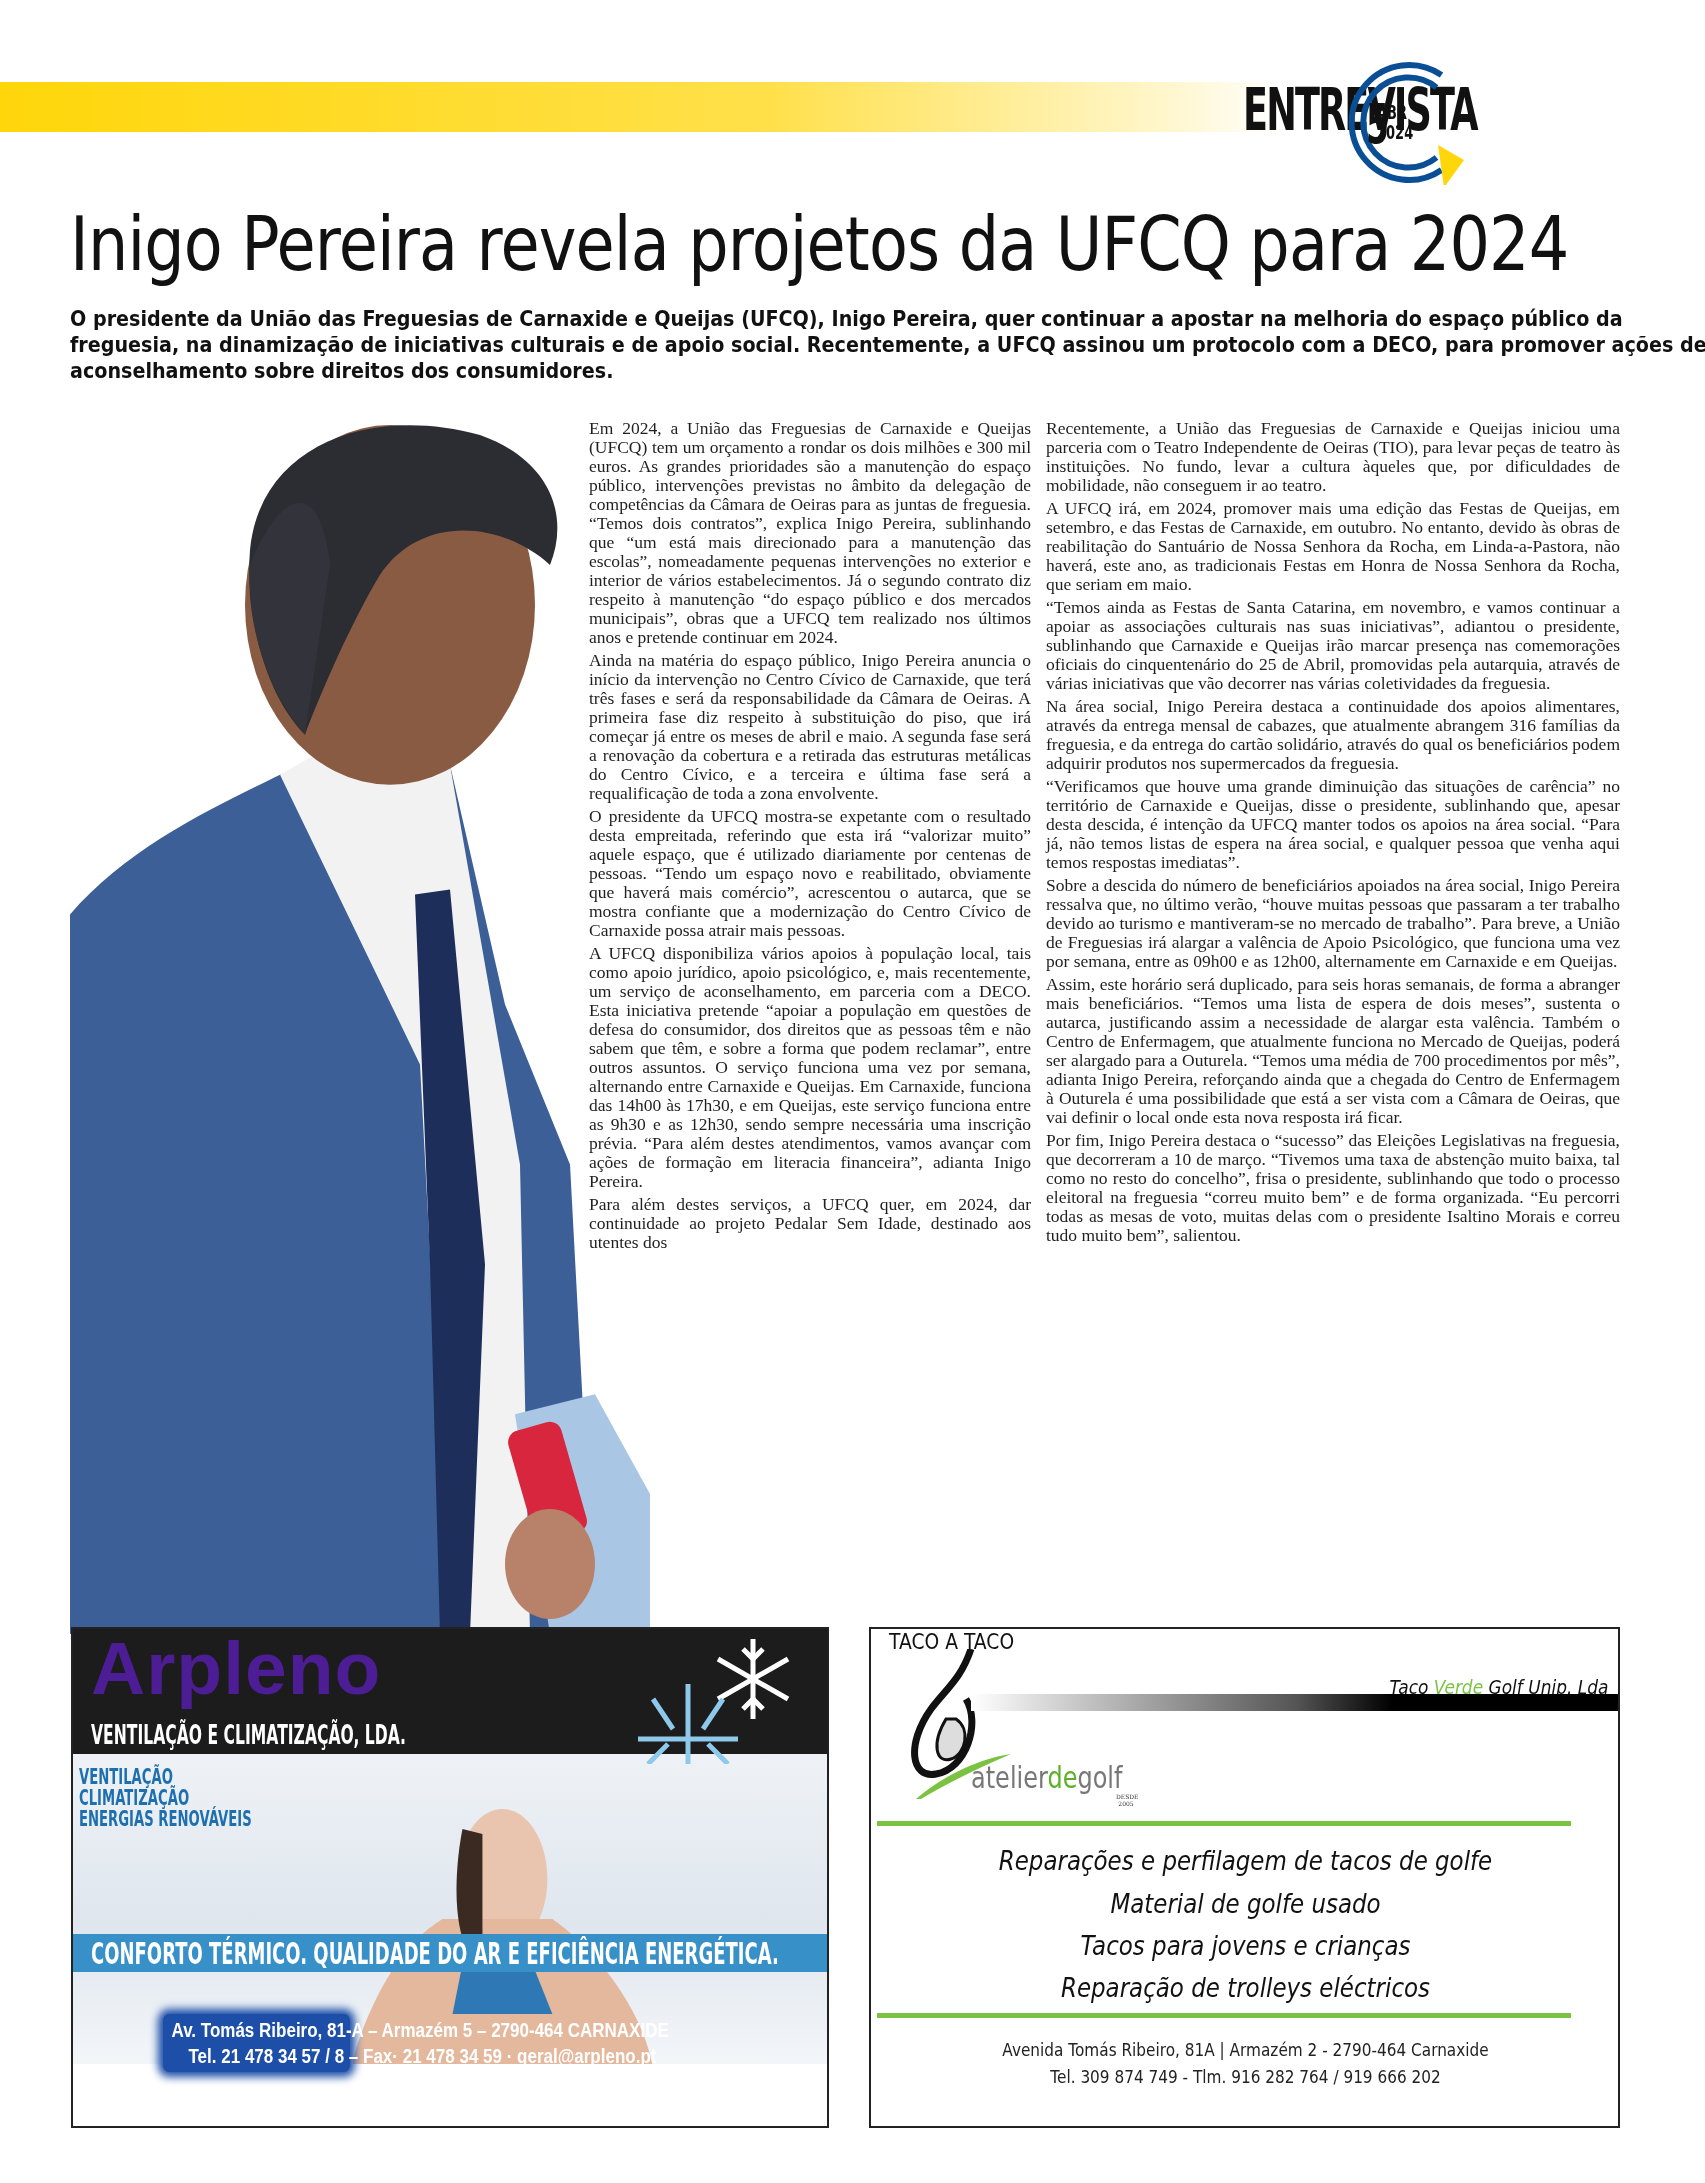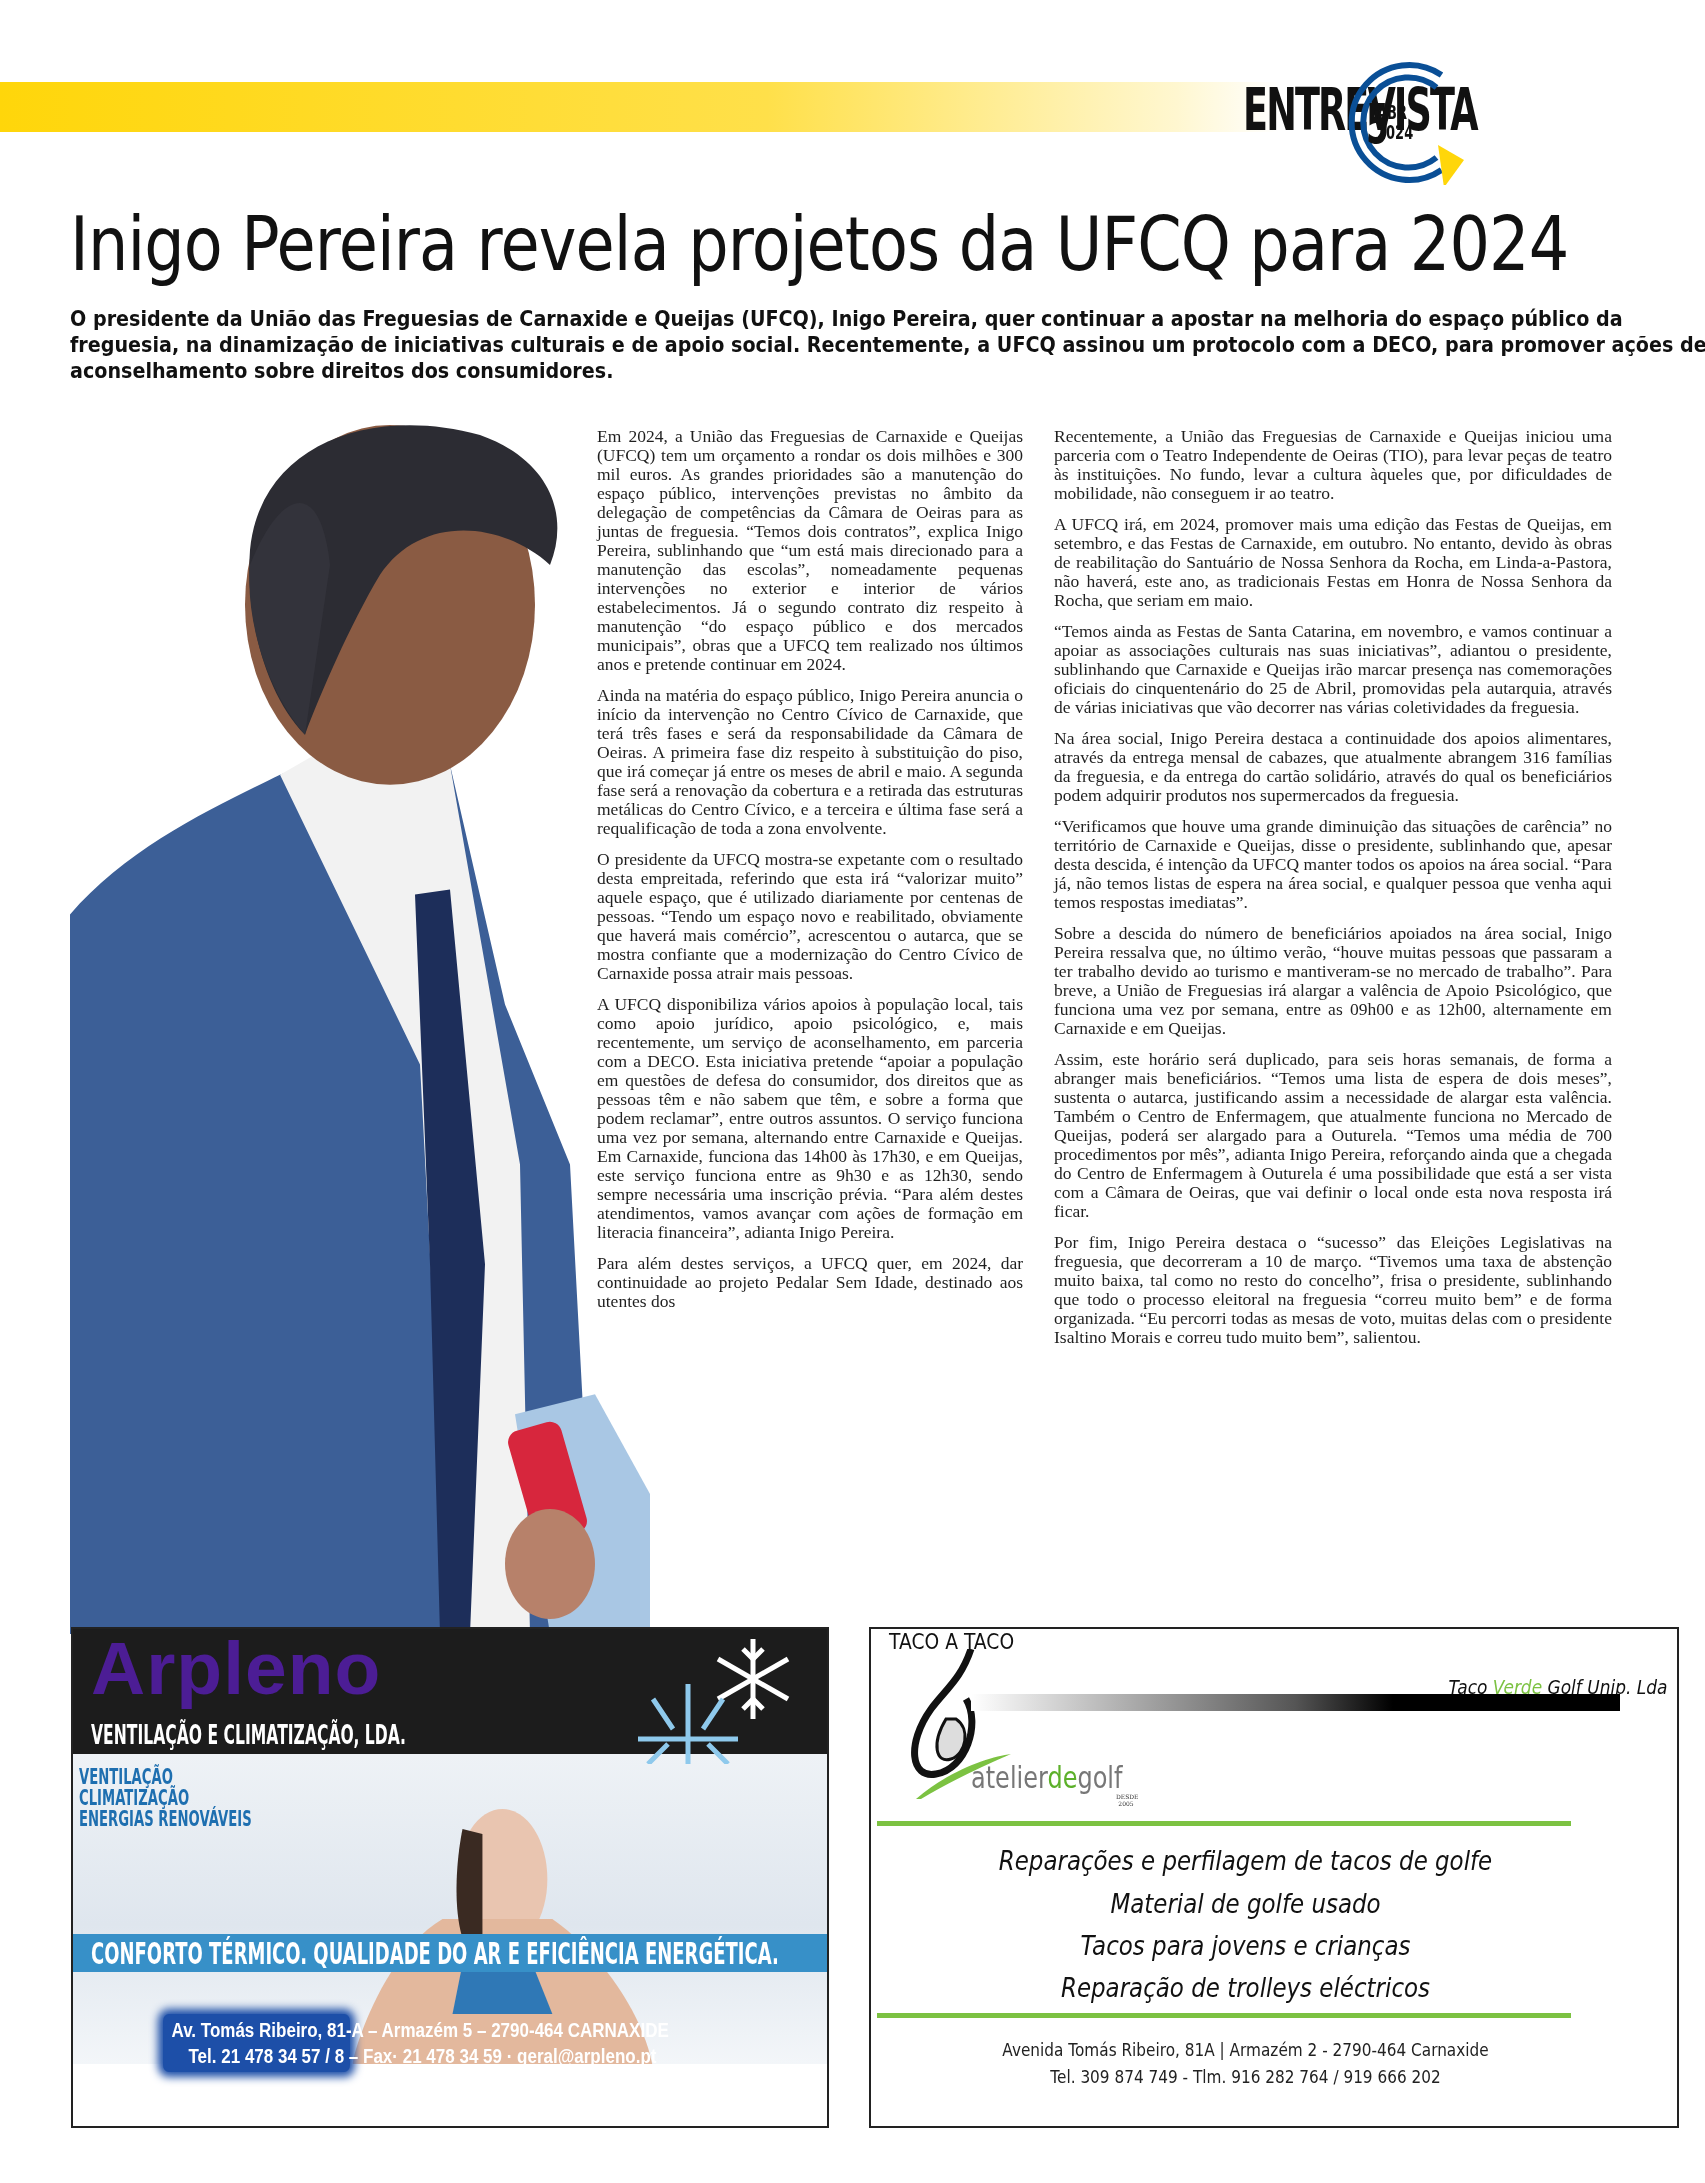--- a/index.html
+++ b/index.html
@@ -8,28 +8,28 @@
   .section-title { position:absolute; left:1243px; top:80px; font-family:"DejaVu Sans", sans-serif; font-weight:bold; font-size:59px; letter-spacing:-3px; transform:scaleX(0.62); transform-origin:left top; color:#111; line-height:1; }
   .badge { position:absolute; left:1339px; top:60px; width:125px; height:125px; }
   .badge-day { position:absolute; left:1366px; top:97px; font-family:"DejaVu Sans", sans-serif; font-weight:bold; font-size:55px; line-height:1; transform:scaleX(0.6); transform-origin:left top; color:#111; }
   .badge-month { position:absolute; left:1377px; top:102px; font-family:"DejaVu Sans", sans-serif; font-weight:bold; font-size:20px; line-height:1; transform:scaleX(0.65); transform-origin:left top; color:#111; }
   .badge-year { position:absolute; left:1377px; top:122px; font-family:"DejaVu Sans", sans-serif; font-weight:bold; font-size:20px; line-height:1; transform:scaleX(0.65); transform-origin:left top; color:#111; }
   h1.headline { position:absolute; left:70px; top:204px; margin:0; font-family:"DejaVu Sans", sans-serif; font-weight:normal; font-size:74px; letter-spacing:-1px; transform:scaleX(0.86); transform-origin:left top; white-space:nowrap; color:#111; line-height:1.1; }
   .lede { position:absolute; left:70px; top:306px; width:1799px; transform:scaleX(0.87); transform-origin:left top; font-family:"DejaVu Sans", sans-serif; font-weight:bold; font-size:22px; line-height:26px; color:#111; }
   .lede span { display:block; white-space:nowrap; }
   .photo { position:absolute; left:70px; top:415px; width:580px; height:1219px; }
   .col { position:absolute; font-size:17.5px; line-height:19px; text-align:justify; color:#1f1f1f; }
-  .col p { margin:12px; }
+  .col p { margin:4px; }
   .col-mid { left:585px; top:415px; width:450px; }
   .col-mid p { text-indent:0; }
   .col-right { left:1042px; top:415px; width:582px; }
   .shape-float { float:left; height:0.5px; }
   .ad { position:absolute; border:2px solid #222; box-sizing:border-box; overflow:hidden; }
   .ad-arpleno { left:71px; top:1627px; width:758px; height:501px; background:#fff; }
-  .ad-taco { left:869px; top:1627px; width:810px; height:501px; background:#fff;padding-left:40px; }
+  .ad-taco { left:869px; top:1627px; width:751px; height:501px; background:#fff;padding-left:40px; }
   .arp-top { position:absolute; left:0; top:0; width:100%; height:125px; background:#1c1c1c; }
   .arp-photo { position:absolute; left:0; top:125px; width:100%; height:310px; background:linear-gradient(180deg,#eef2f6 0%,#dfe6ee 55%,#f3f6f9 100%); }
   .arp-brand { position:absolute; left:18px; top:0px; font-family:"Liberation Sans", sans-serif; font-weight:bold; font-size:75px; color:#4c1d95; letter-spacing:1px; line-height:1.05; }
   .arp-sub { position:absolute; left:18px; top:91px; font-family:"DejaVu Sans", sans-serif; font-weight:bold; font-size:26px; color:#fff; transform:scaleX(0.6); transform-origin:left top; white-space:nowrap; }
   .arp-service { position:absolute; left:6px; font-family:"DejaVu Sans", sans-serif; font-weight:bold; font-size:22px; color:#1e6fb0; transform:scaleX(0.6); transform-origin:left top; white-space:nowrap; }
   .arp-bar { position:absolute; left:0; top:192px; width:100%; height:38px; background:#3790c8; }
   .arp-slogan { position:absolute; left:18px; top:195px; font-family:"DejaVu Sans", sans-serif; font-weight:bold; font-size:30px; color:#fff; transform:scaleX(0.6); transform-origin:left top; white-space:nowrap; }
   .arp-contact { position:absolute; left:30px; top:260px; width:200px; padding:3px 10px; background:#1d4fa8; color:#fff; font-family:"Liberation Sans", sans-serif; font-weight:bold; font-size:20px; line-height:26px; transform:scaleX(0.85); transform-origin:left top; white-space:nowrap; border-radius:7px; box-shadow:0 0 9px 5px #1d4fa8; }
   .taco-name { position:absolute; left:18px; top:0px; font-family:"DejaVu Sans", sans-serif; font-size:22px; color:#111; transform:scaleX(0.85); transform-origin:left top; }
   .taco-company { position:absolute; right:10px; top:46px; font-family:"DejaVu Sans", sans-serif; font-style:italic; font-size:20px; color:#111; transform:scaleX(0.85); transform-origin:right top; white-space:nowrap; }

